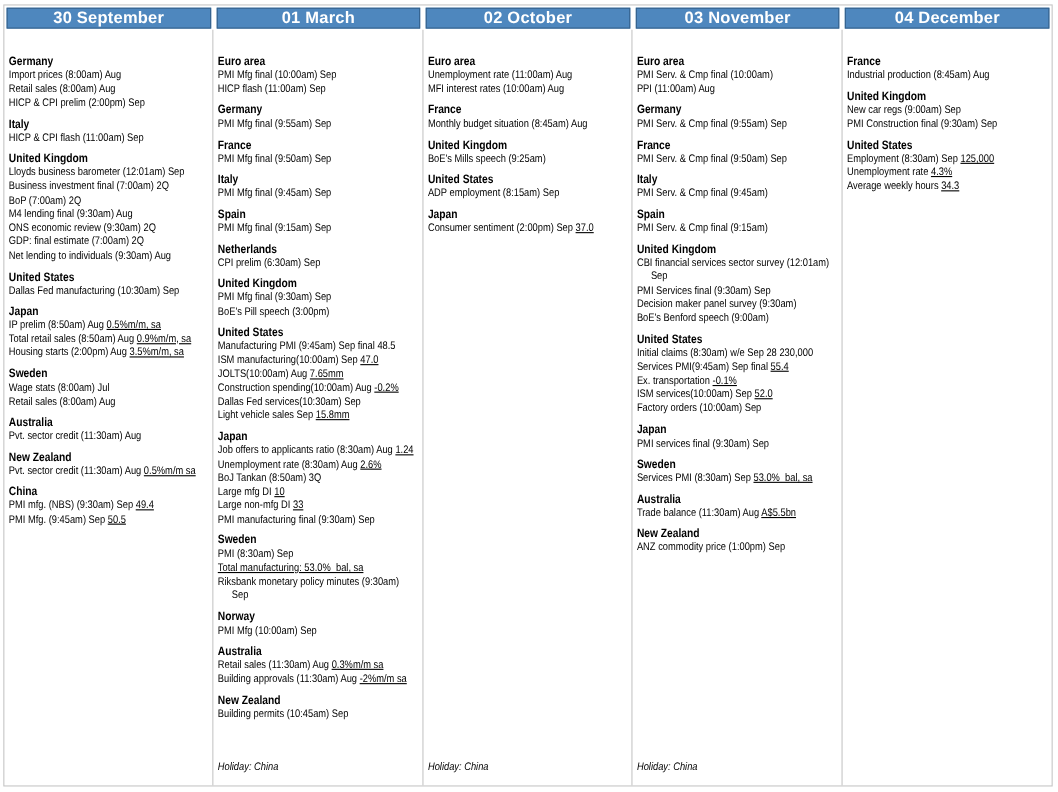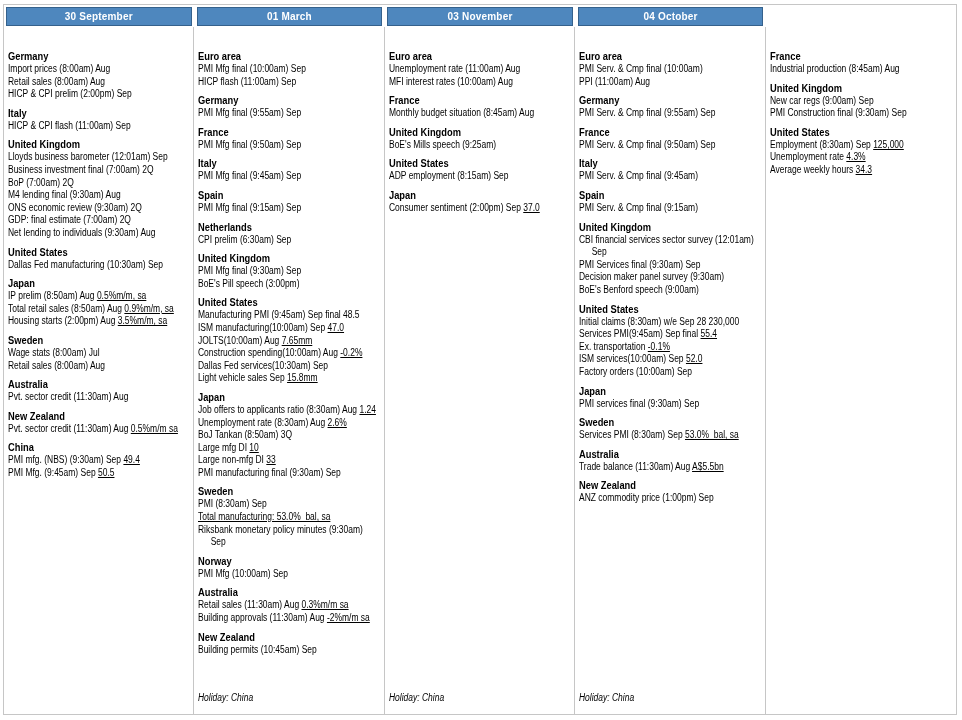--- a/index.html
+++ b/index.html
@@ -9,21 +9,21 @@
     --text:#000;
   }
   *{box-sizing:border-box;margin:0;padding:0;}
   html,body{width:962px;height:720px;background:#fff;overflow:hidden;
     font-family:"Liberation Sans",sans-serif;color:var(--text);}
   .frame{position:absolute;left:3px;top:4px;width:954px;height:711px;
     border:1px solid var(--grid-border);display:flex;flex-direction:column;}
   .header-row{display:grid;grid-template-columns:repeat(5,1fr);gap:5px;
     padding:2px 2px 0 2px;height:21px;flex:none;}
   .header-cell{background:var(--header-bg);border:1px solid var(--header-border);
-    color:#fff;font-weight:bold;font-size:10px;line-height:17px;text-align:center;
+    color:#fff;font-weight:bold;font-size:15px;line-height:17px;text-align:center;
     letter-spacing:.2px;}
   .body-row{display:grid;grid-template-columns:repeat(5,1fr);flex:1;min-height:0;
     margin-top:1px;}
   .col{border-right:1px solid var(--grid-border);padding:17px 0 2px 4px;
     overflow:hidden;display:flex;flex-direction:column;}
   .col:last-child{border-right:none;}
   .col-inner{flex:1;display:flex;flex-direction:column;width:118%;
     transform:scaleX(0.8475);transform-origin:0 0;}
   .country{font-weight:bold;font-size:11px;line-height:13px;margin-top:6px;
     white-space:pre;}
@@ -33,22 +33,23 @@
   .holiday{margin-top:auto;margin-bottom:8px;font-size:10px;line-height:13px;
     font-style:italic;white-space:pre;}
 </style>
 </head>
 <body>
 
 <div class="frame">
   <div class="header-row">
       <div class="header-cell">30 September</div>
       <div class="header-cell">01 March</div>
+      <div class="header-cell">02 October</div>
       <div class="header-cell">03 November</div>
-      <div class="header-cell">04 October</div>
+      <div class="header-cell">04 December</div>
     </div>
   <div class="body-row">
       <div class="col">
     <div class="col-inner">
           <div class="section">
     <div class="country">Germany</div>
   <div class="entry"><span>Import prices (8:00am) Aug</span></div>
             <div class="entry"><span>Retail sales (8:00am) Aug</span></div>
             <div class="entry"><span>HICP &amp; CPI prelim (2:00pm) Sep</span></div>
           </div>

